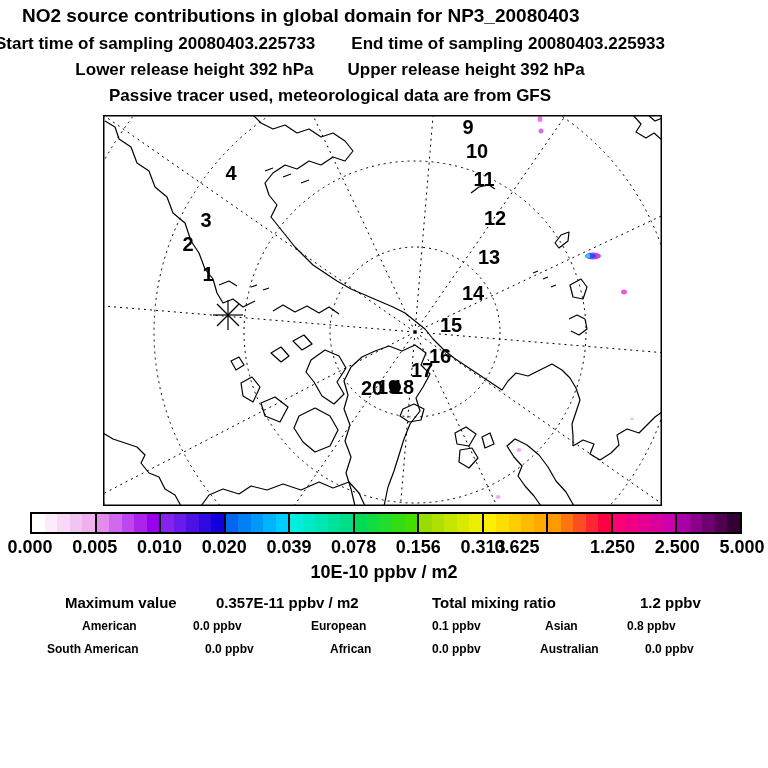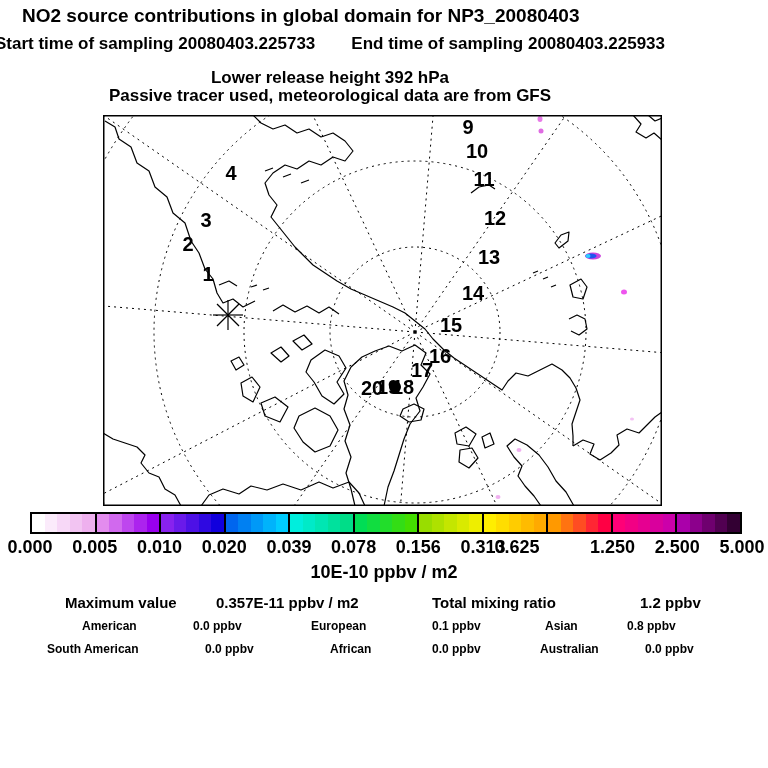--- a/index.html
+++ b/index.html
@@ -1,21 +1,21 @@
 <!DOCTYPE html>
 <html><head>
 <meta charset="utf-8">
 <style>
   html,body{margin:0;padding:0;background:#ffffff;}
   body{width:768px;height:768px;position:relative;font-family:"Liberation Sans",sans-serif;color:#000;overflow:hidden;}
   .abs{position:absolute;white-space:nowrap;}
   .title{left:22px;top:5px;font-size:19px;font-weight:700;}
   .hline{left:0;width:660px;display:flex;justify-content:center;font-size:17px;font-weight:600;}
   .hline2{top:34px;gap:36px;}
-  .hline3{top:68px;gap:34px;}
+  .hline3{top:60px;gap:34px;}
   .hline4{top:86px;}
   #mapwrap{position:absolute;left:103px;top:115px;width:559px;height:391px;}
   #colorbar{position:absolute;left:30px;top:512px;width:712px;height:22px;border:2px solid #000;box-sizing:border-box;display:flex;}
   #colorbar .seg{flex:1 1 0;border-right:2px solid #000;}
   #colorbar .seg:last-child{border-right:none;}
   #ticks{position:absolute;left:0;top:537px;width:692px;height:20px;font-size:18px;font-weight:700;}
   #ticks span{position:absolute;transform:translateX(-50%);}
   .units{left:0;top:562px;width:768px;text-align:center;font-size:18px;font-weight:600;}
   .stat1{top:594px;font-size:15px;font-weight:600;}
   .stat2{font-size:12px;font-weight:600;}
@@ -24,20 +24,21 @@
 </head>
 <body>
 
 <div class="abs title">NO2 source contributions in global domain for NP3_20080403</div>
 <div class="abs hline hline2">
   <span>Start time of sampling 20080403.225733</span>
   <span>End time of sampling 20080403.225933</span>
 </div>
 <div class="abs hline hline3">
   <span>Lower release height  392 hPa</span>
+  <span>Upper release height  392 hPa</span>
 </div>
 <div class="abs hline hline4">
   <span>Passive tracer used, meteorological data are from GFS</span>
 </div>
 
 <div id="mapwrap">
 <svg id="mapsvg" width="559" height="391" viewBox="0 0 559 391" xmlns="http://www.w3.org/2000/svg">
   <defs>
         <clipPath id="mapclip">
           <rect x="0" y="0" width="559" height="391"></rect>

